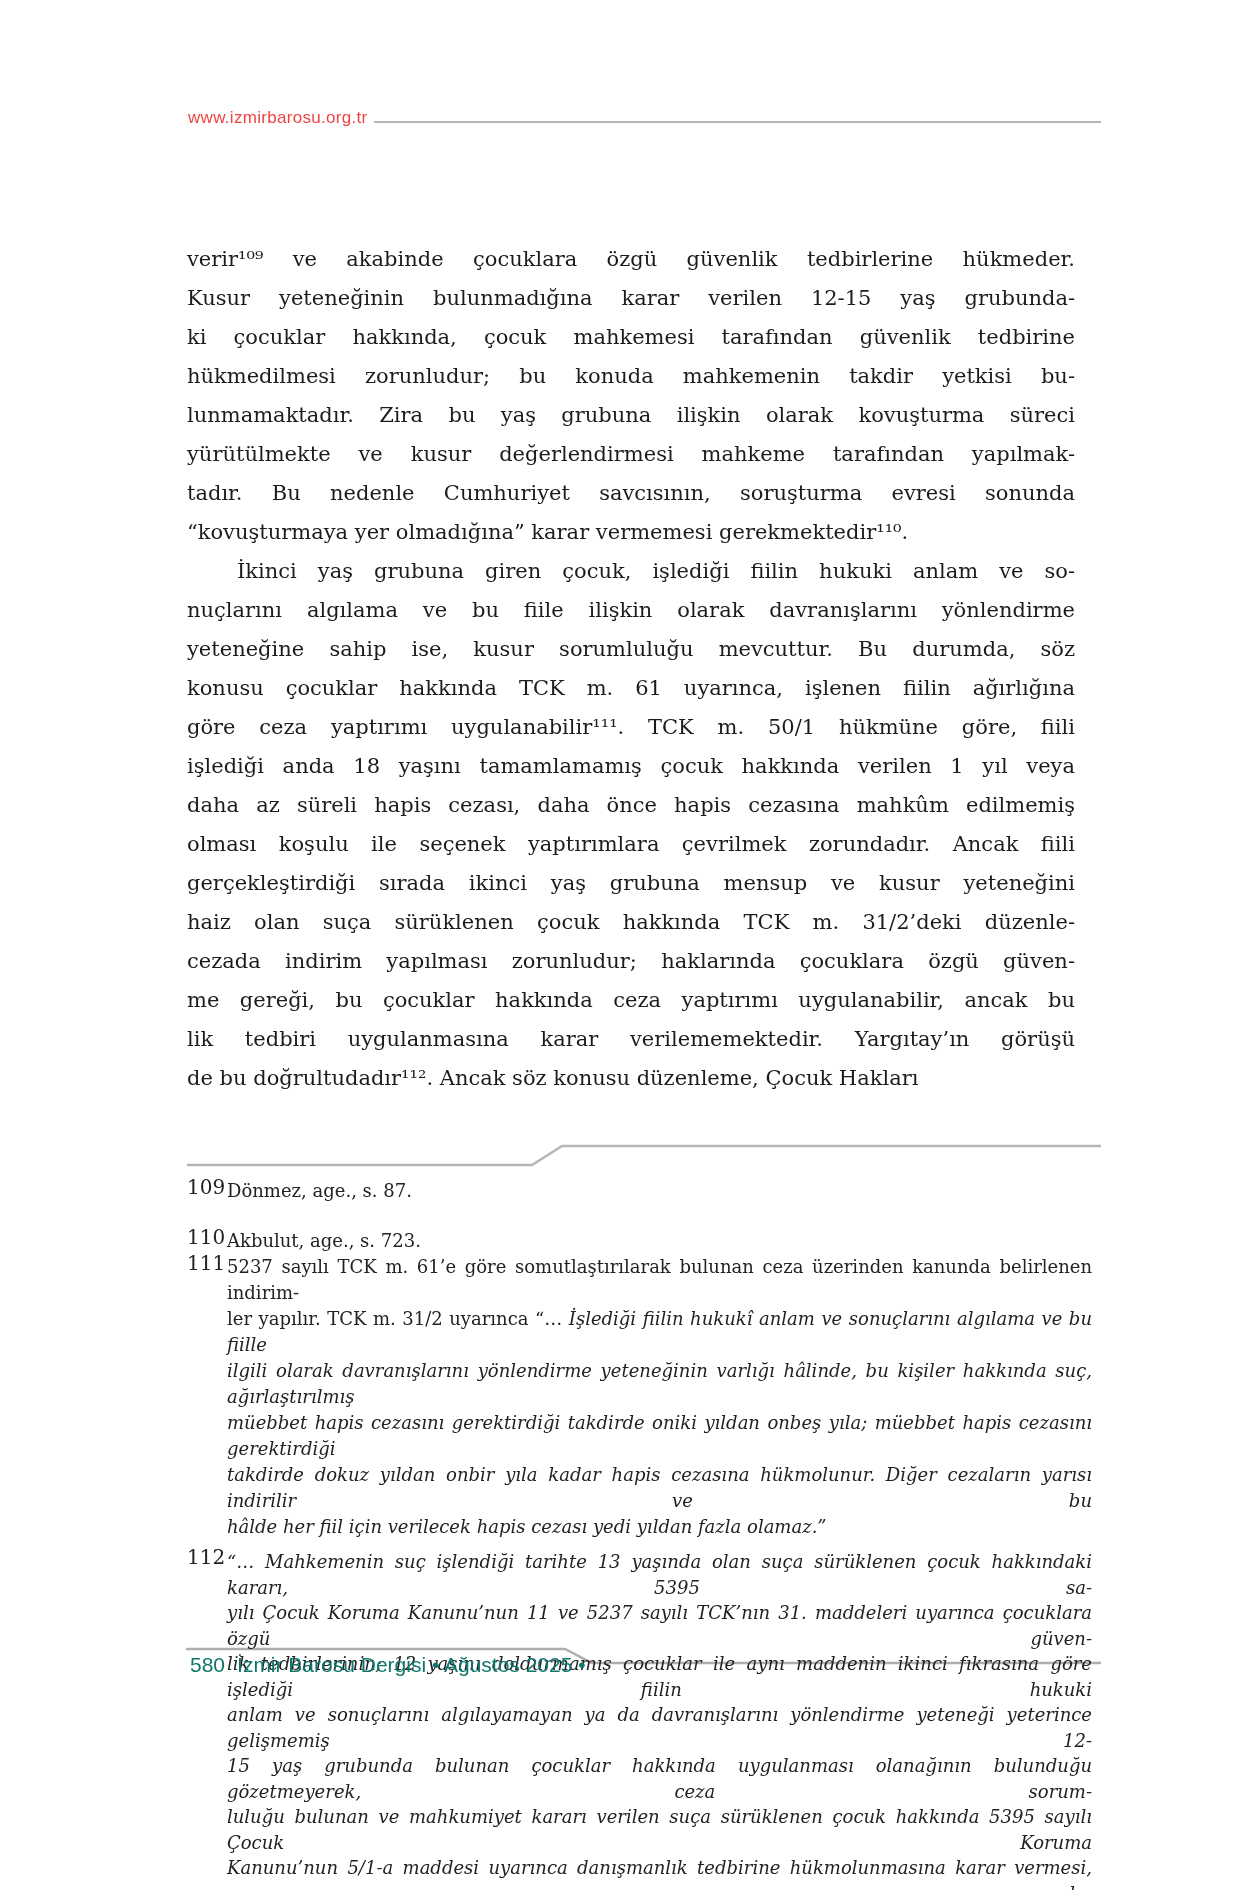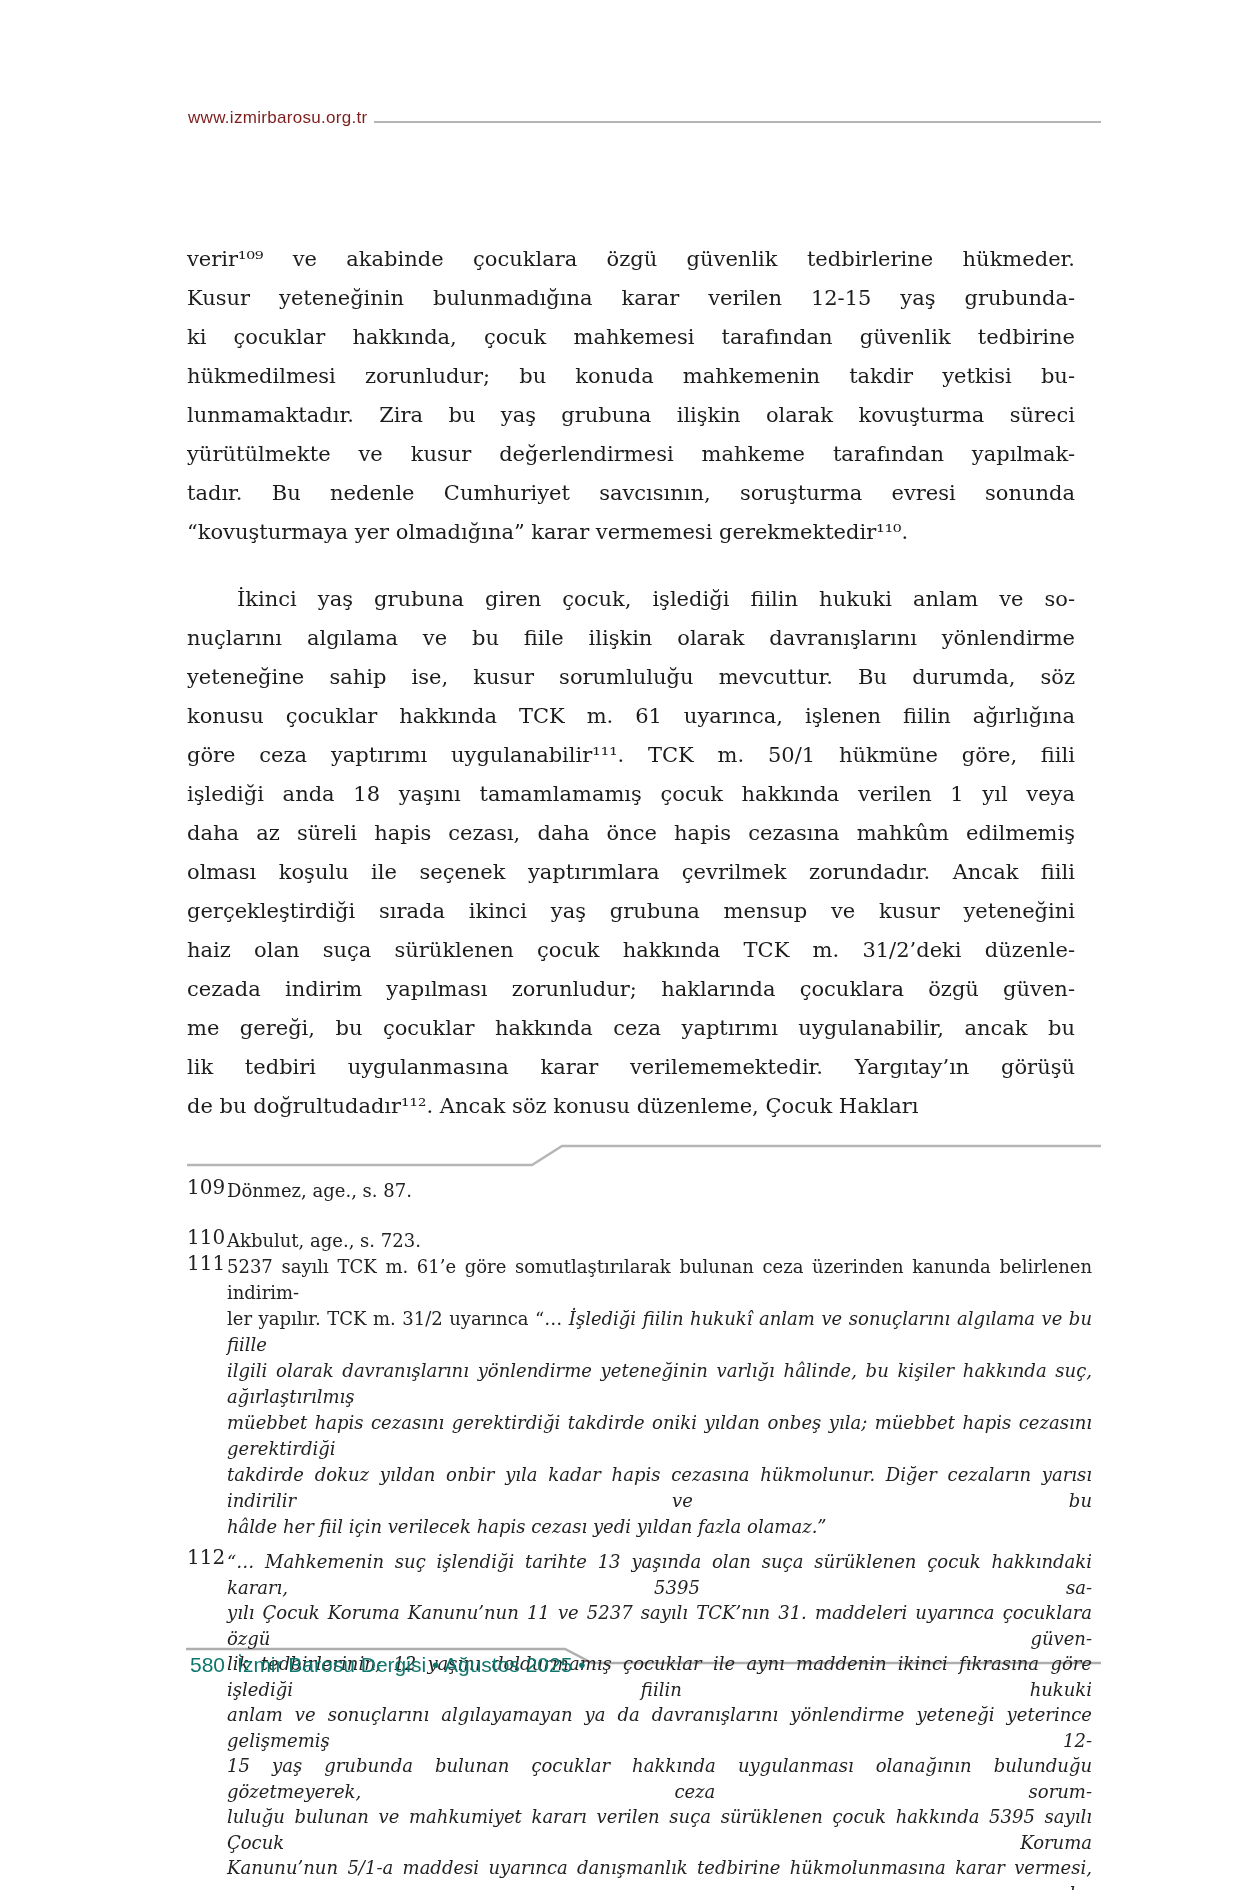--- a/index.html
+++ b/index.html
@@ -13,21 +13,21 @@
     color: #1c1c1c;
   }
   
   .site-url {
     position: absolute;
     left: 188px;
     top: 108px;
     font-family: "Liberation Sans", "DejaVu Sans", sans-serif;
     font-size: 17px;
     letter-spacing: 0.3px;
-    color: #7f1d1d;
+    color: #ef4444;
   }
   
   #rules {
     position: absolute;
     left: 0; top: 0;
     width: 1260px; height: 1890px;
     pointer-events: none;
   }
   
   .body-text {
@@ -35,21 +35,21 @@
     left: 187px;
     top: 240px;
     width: 888px;
     font-size: 21px;
     line-height: 39px;
     color: #1c1c1c;
   }
   .ln { text-align: justify; text-align-last: justify; }
   .ln.last { text-align-last: left; }
   .ln.indent { padding-left: 50px; }
-  .para2 { margin-top: 28px; }
+  .para2 { }
   
   .footnotes {
     position: absolute;
     left: 187px;
     top: 1178px;
     width: 905px;
     font-size: 18px;
     line-height: 26px;
     color: #222222;
   }

